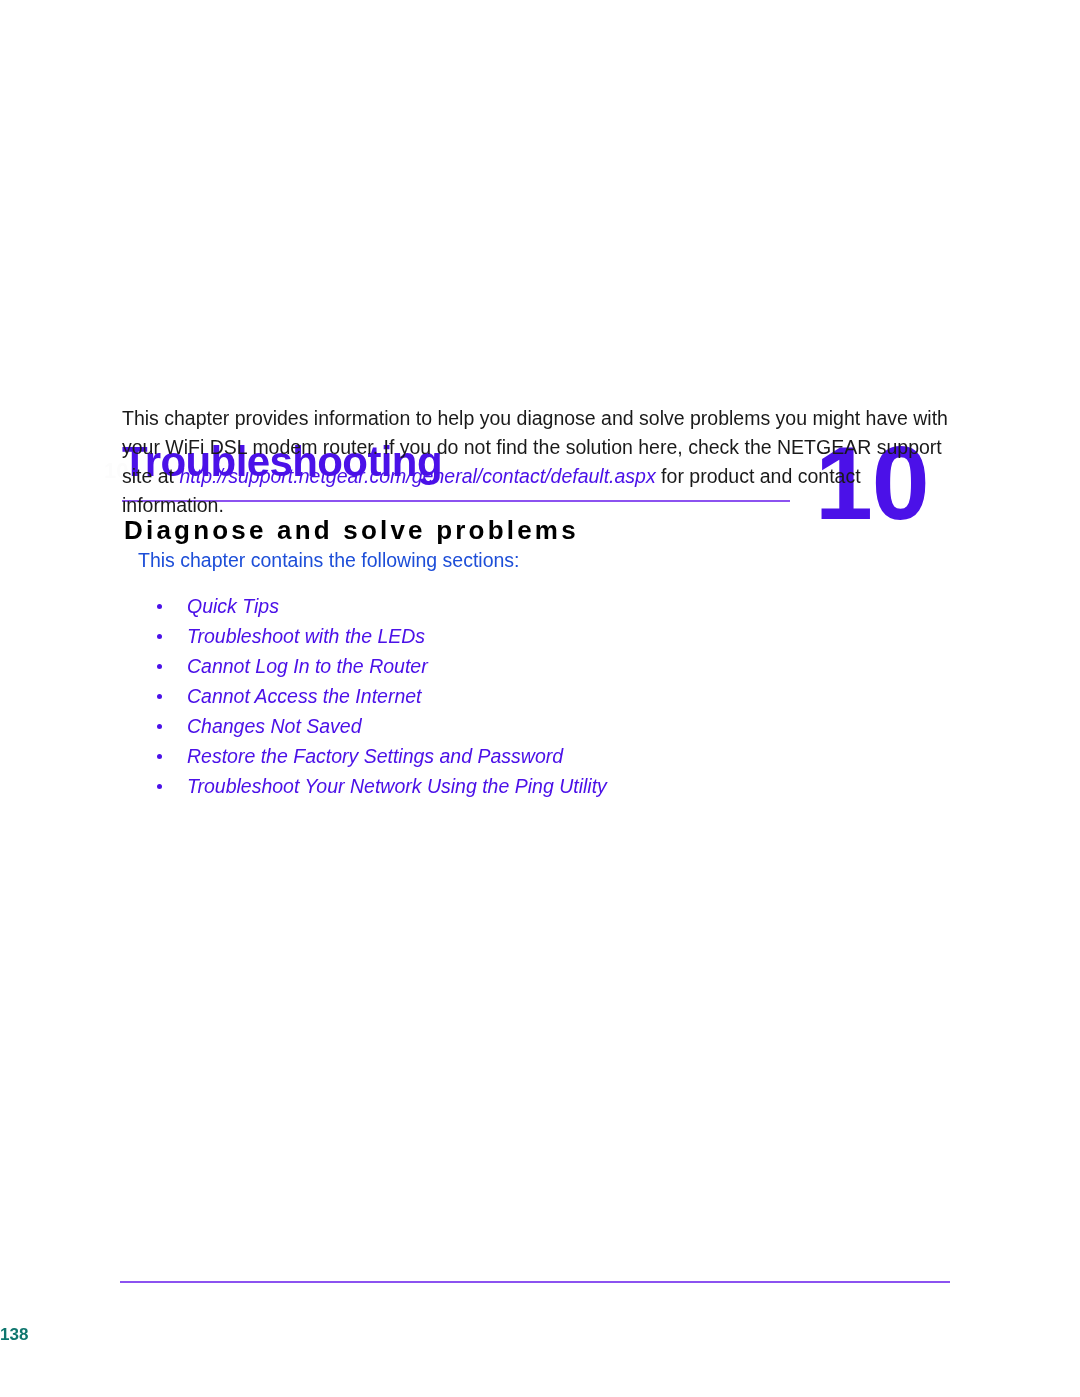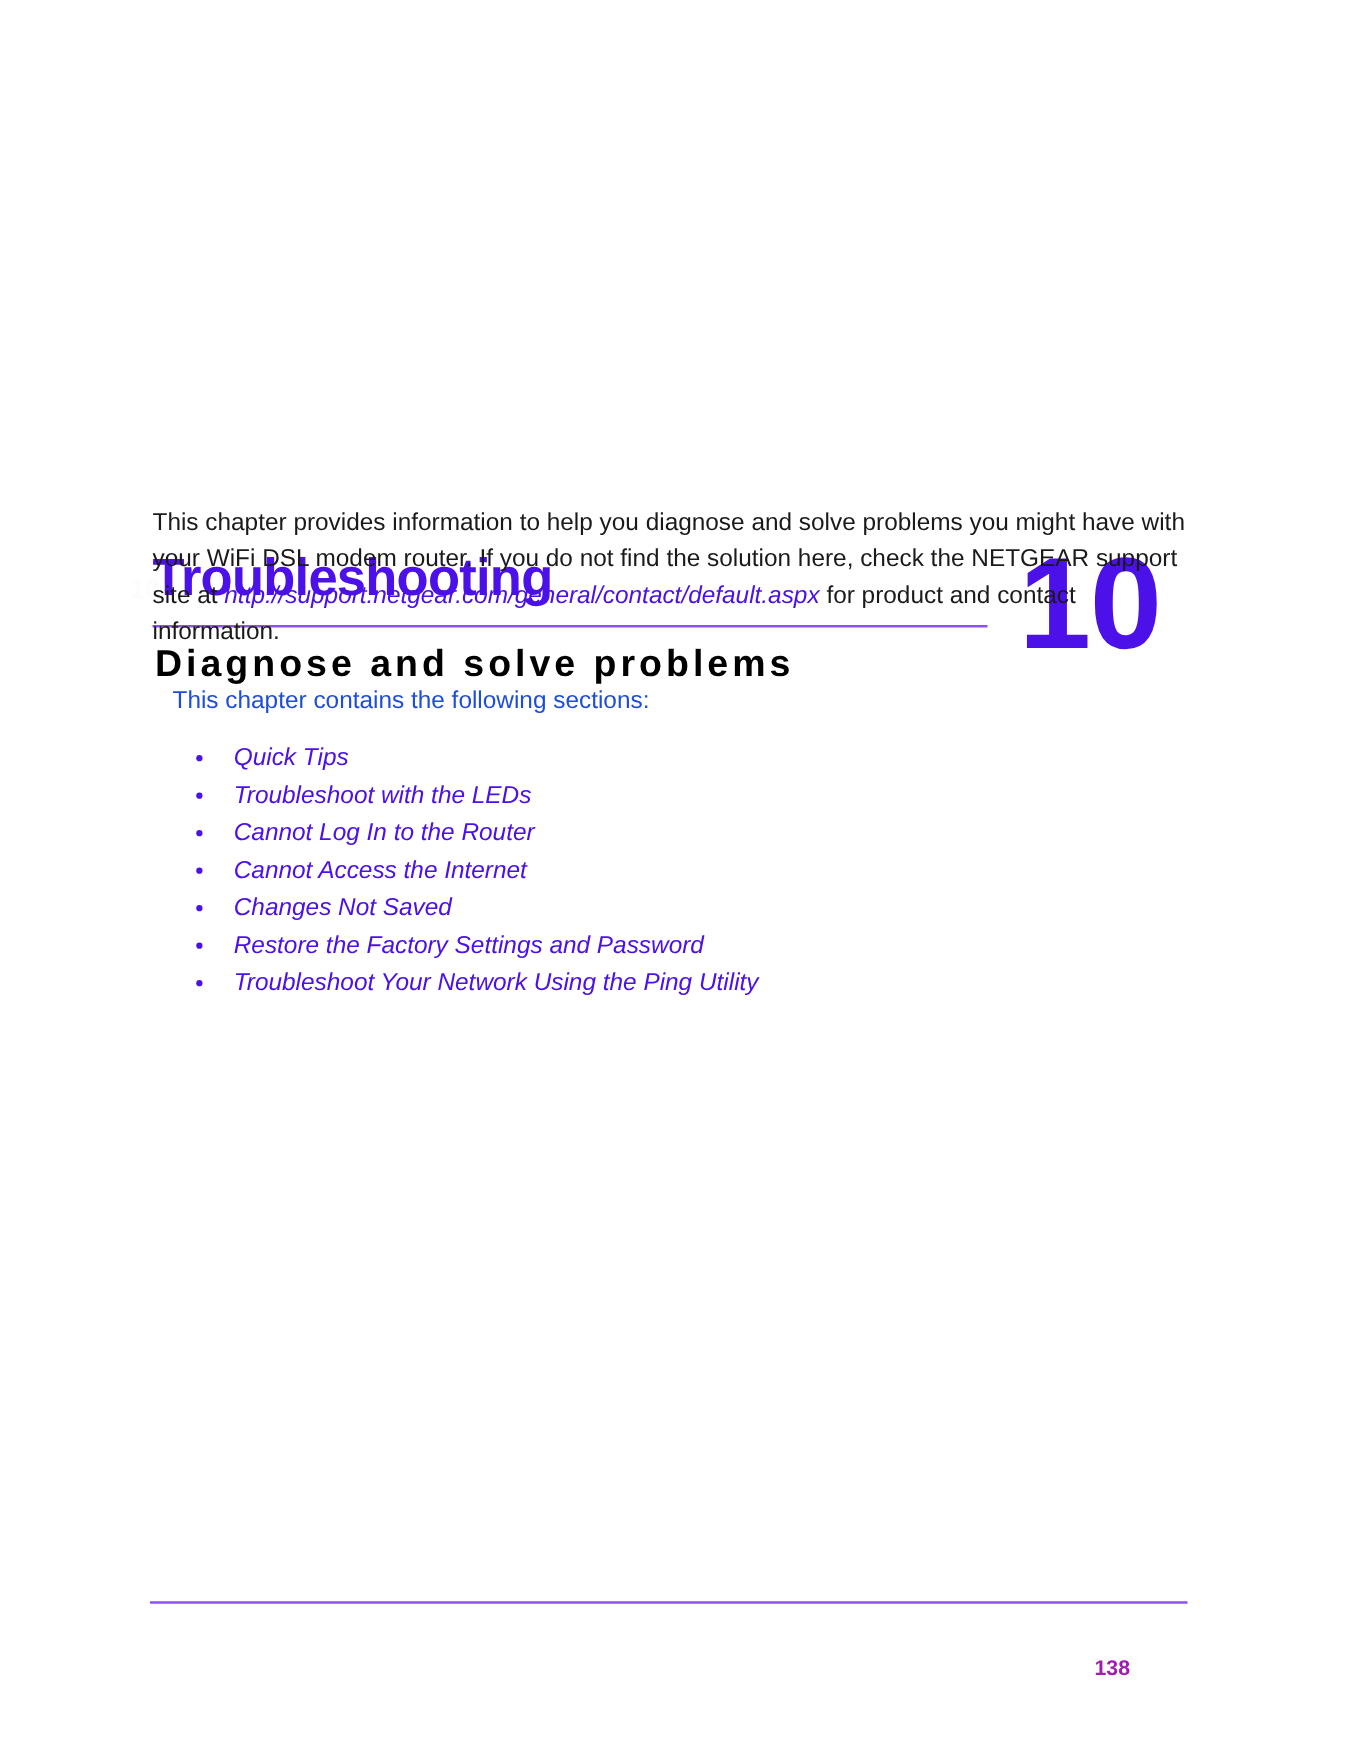--- a/index.html
+++ b/index.html
@@ -61,21 +61,21 @@
     top: 285px;
     width: 668px;
     height: 2px;
     background: #8c52f0;
   }
 
   .chapter-subtitle {
     position: absolute;
     left: 124px;
     top: 300px;
-    font-size: 30px;
+    font-size: 26px;
     font-weight: bold;
     color: #000000;
     letter-spacing: 3.2px;
     white-space: nowrap;
   }
 
   .chapter-number {
     position: absolute;
     left: 815px;
     top: 216px;
@@ -158,24 +158,24 @@
     width: 830px;
     height: 2px;
     background: #8c52f0;
   }
 
   .footer-page-number {
     position: absolute;
     left: 0;
     top: 1325px;
     width: 904px;
-    text-align: right;
+    text-align: left;
     font-size: 17px;
     font-weight: bold;
-    color: #a21caf;
+    color: #0f766e;
   }
 </style>
 </head>
 <body>
 
 <div class="page">
 
   <div class="chapter-header">
 
     <div class="chapter-watermark">10.</div>

